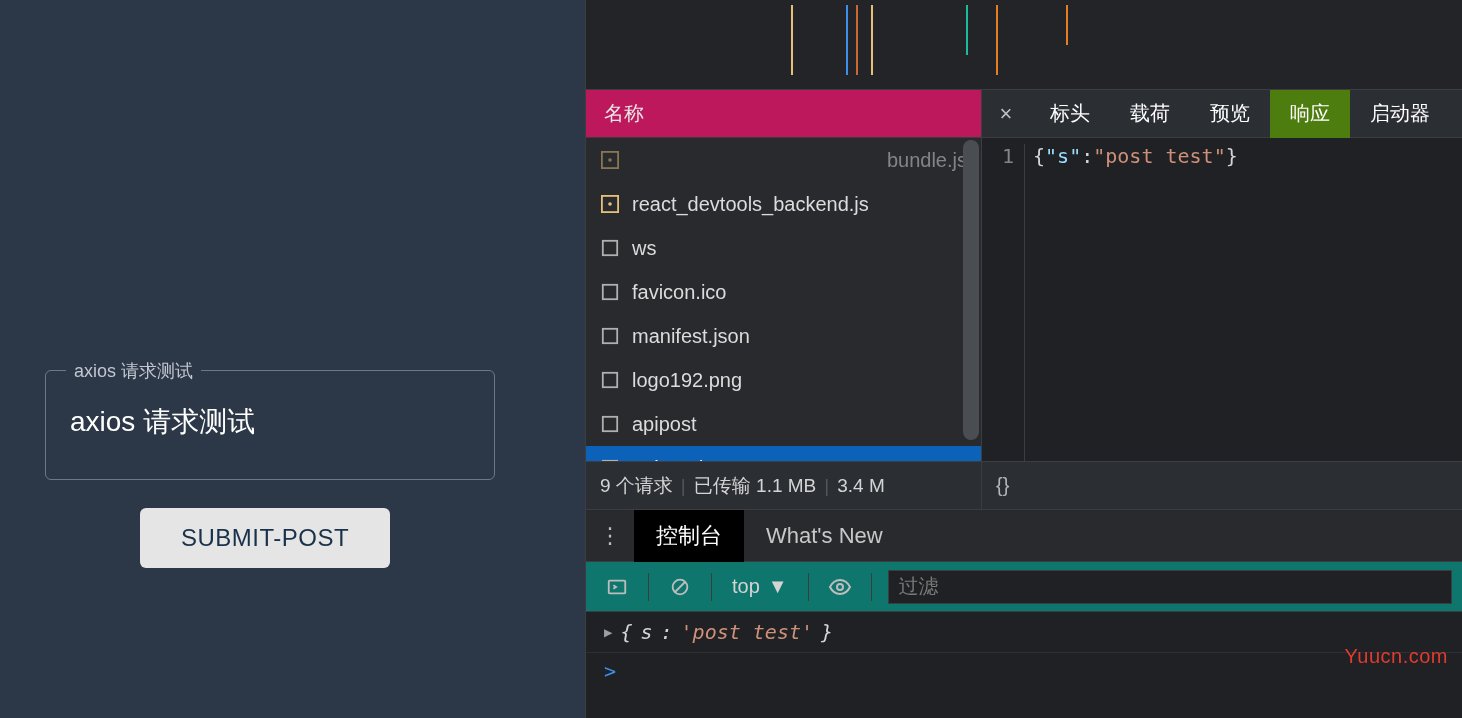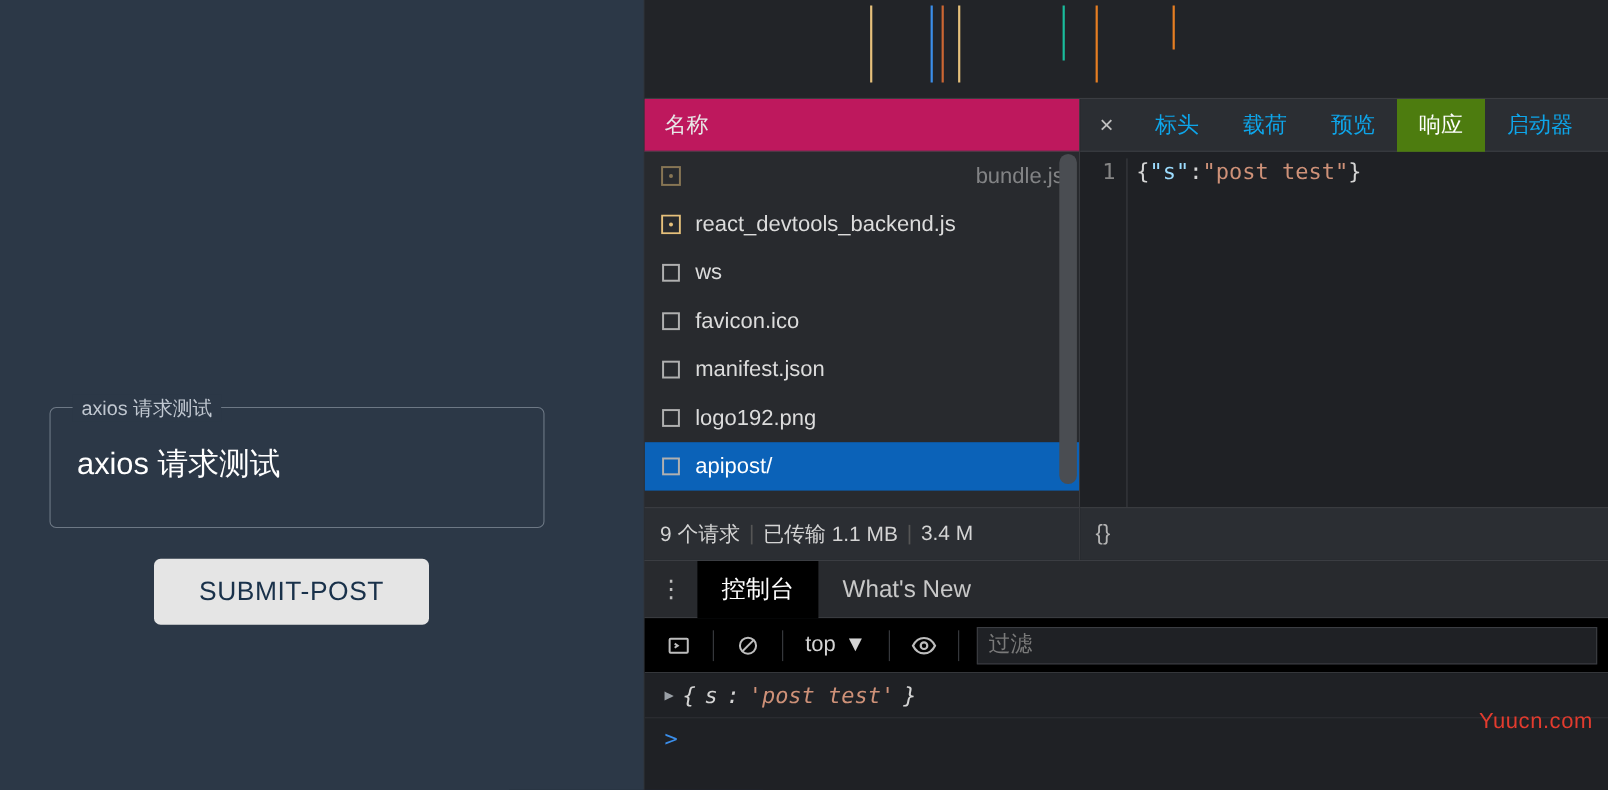--- a/index.html
+++ b/index.html
@@ -151,21 +151,21 @@
     }
     .tab-close {
       width: 48px; height: 48px;
       display: flex; align-items: center; justify-content: center;
       color: #c0c0c0; font-size: 22px; cursor: pointer;
     }
     .dtab {
       padding: 0 20px;
       height: 48px;
       display: flex; align-items: center;
-      color: #0ea5e9;
+      color: #ffffff;
       font-size: 20px;
       cursor: pointer;
     }
     .dtab.active { background: #4d7c0f; color: #fff; }
     .response-body {
       flex: 1;
       display: flex;
       padding: 6px 0 0 0;
       font-family: Menlo, Consolas, monospace;
       font-size: 20px;
@@ -202,21 +202,21 @@
       padding: 0 22px; font-size: 22px; color: #c8c8c8; cursor: pointer;
     }
     .ctab.active { background: #000; color: #fff; }
     
     .console-toolbar {
       height: 50px;
       display: flex; align-items: center;
       padding: 0 10px;
       gap: 4px;
       border-bottom: 1px solid #3b3d42;
-      background: #000000;
+      background: #0f766e;
     }
     .tool-btn {
       width: 42px; height: 36px;
       display: flex; align-items: center; justify-content: center;
       color: #bdbdbd; cursor: pointer; border-radius: 3px;
     }
     .tool-sep { width: 1px; height: 28px; background: #3b3d42; margin: 0 6px; }
     .ctx-select {
       display: flex; align-items: center; gap: 8px;
       color: #d4d4d4; font-size: 20px; padding: 0 10px; cursor: pointer;
@@ -316,20 +316,28 @@
             <span>manifest.json</span>
           </div>
           <div class="net-row">
             <span class="net-icon">
               <svg viewBox="0 0 20 20">
                 <rect x="2" y="2" width="16" height="16" fill="none" stroke="#b0b0b0" stroke-width="2"></rect>
               </svg>
             </span>
             <span>logo192.png</span>
           </div>
+          <div class="net-row">
+            <span class="net-icon">
+              <svg viewBox="0 0 20 20">
+                <rect x="2" y="2" width="16" height="16" fill="none" stroke="#b0b0b0" stroke-width="2"></rect>
+              </svg>
+            </span>
+            <span>apipost</span>
+          </div>
           <div class="net-row selected">
             <span class="net-icon">
               <svg viewBox="0 0 20 20">
                 <rect x="2" y="2" width="16" height="16" fill="none" stroke="#b0b0b0" stroke-width="2"></rect>
               </svg>
             </span>
             <span>apipost/</span>
           </div>
           <div class="scrollbar-track"></div>
       </div>

